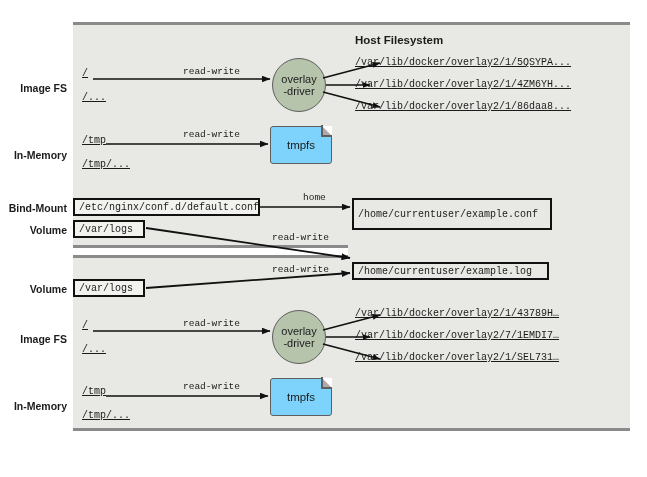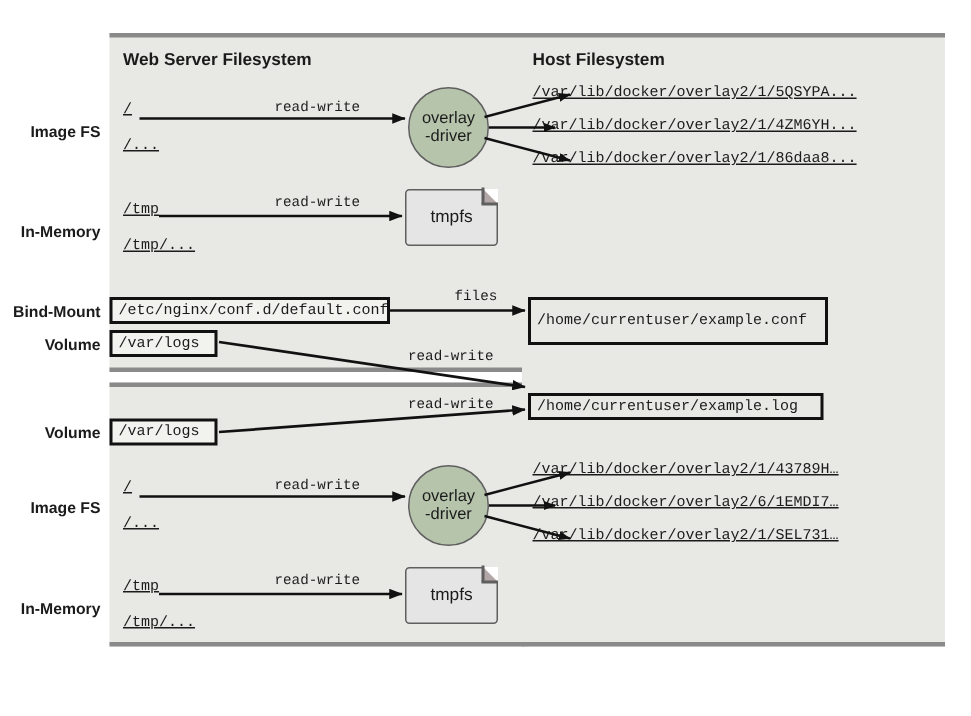--- a/index.html
+++ b/index.html
@@ -99,21 +99,21 @@
     flex-direction: column;
     align-items: center;
     justify-content: center;
     font-family: "Liberation Sans", sans-serif;
     font-size: 11px;
     color: #1b1b1b;
     line-height: 12px;
   }
   .docnode {
     position: absolute;
-    background: #e5e5e5;
+    background: #7dd3fc;
     border: 1.5px solid #5f5f5f;
     box-sizing: border-box;
     display: flex;
     align-items: center;
     justify-content: center;
     font-family: "Liberation Sans", sans-serif;
     font-size: 11.5px;
     color: #1b1b1b;
     border-radius: 3px;
   }
@@ -148,21 +148,20 @@
 <body>
 
 <div id="stage">
 
   <div class="panel" style="left:73px; top:22px; width:277px; height:226px;"></div>
 
   <div class="panel" style="left:73px; top:255px; width:277px; height:176px;"></div>
 
   <div class="panel" style="left:348px; top:22px; width:282px; height:409px;"></div>
 
-  <div class="panel-title" style="left:82px; top:34px;">Web Server Filesystem</div>
 
 
   <div class="panel-title" style="left:355px; top:34px;">Host Filesystem</div>
 
   <div class="rowlabel" style="left:0px; top:82px; width:67px;">Image FS</div>
   <div class="rowlabel" style="left:0px; top:149px; width:67px;">In-Memory</div>
   <div class="rowlabel" style="left:0px; top:202px; width:67px;">Bind-Mount</div>
   <div class="rowlabel" style="left:0px; top:224px; width:67px;">Volume</div>
 
   <div class="rowlabel" style="left:0px; top:283px; width:67px;">Volume</div>
@@ -197,21 +196,21 @@
 
   <div class="mountbox" style="left:352px; top:198px; width:200px; height:32px;">
     <span class="mono">/home/currentuser/example.conf</span>
   </div>
 
   <div class="mountbox" style="left:352px; top:262px; width:197px; height:18px;">
     <span class="mono">/home/currentuser/example.log</span>
   </div>
 
   <div class="mono pathtext" style="left:355px; top:308px;">/var/lib/docker/overlay2/1/43789H…</div>
-  <div class="mono pathtext" style="left:355px; top:330px;">/var/lib/docker/overlay2/6/1EMDI7…</div>
+  <div class="mono pathtext" style="left:355px; top:330px;">/var/lib/docker/overlay2/7/1EMDI7…</div>
   <div class="mono pathtext" style="left:355px; top:352px;">/var/lib/docker/overlay2/1/SEL731…</div>
 
   <div class="circlenode" style="left:272px; top:58px; width:54px; height:54px;">
     <span>overlay</span>
     <span>-driver</span>
   </div>
 
   <div class="circlenode" style="left:272px; top:310px; width:54px; height:54px;">
     <span>overlay</span>
     <span>-driver</span>
@@ -226,21 +225,21 @@
 
   <div class="docnode" style="left:270px; top:378px; width:62px; height:38px;">
     <span>tmpfs</span>
   </div>
   <div class="docfold" style="left:322px; top:378px;"></div>
   <div class="docfold-line" style="left:321px; top:377px; width:1.5px; height:11px;"></div>
   <div class="docfold-line" style="left:321px; top:387px; width:11px; height:1.5px;"></div>
 
   <div class="arrowlabel" style="left:183px; top:66px;">read-write</div>
   <div class="arrowlabel" style="left:183px; top:129px;">read-write</div>
-  <div class="arrowlabel" style="left:303px; top:192px;">files</div>
+  <div class="arrowlabel" style="left:303px; top:192px;">home</div>
   <div class="arrowlabel" style="left:272px; top:232px;">read-write</div>
   <div class="arrowlabel" style="left:272px; top:264px;">read-write</div>
   <div class="arrowlabel" style="left:183px; top:318px;">read-write</div>
   <div class="arrowlabel" style="left:183px; top:381px;">read-write</div>
 
   <svg class="overlay" viewBox="0 0 647 477">
     <defs>
       <marker id="ah" markerWidth="9" markerHeight="7" refX="8.5" refY="3.5" orient="auto" markerUnits="userSpaceOnUse">
         <polygon points="0 0, 9 3.5, 0 7" fill="#111111"></polygon>
       </marker>

